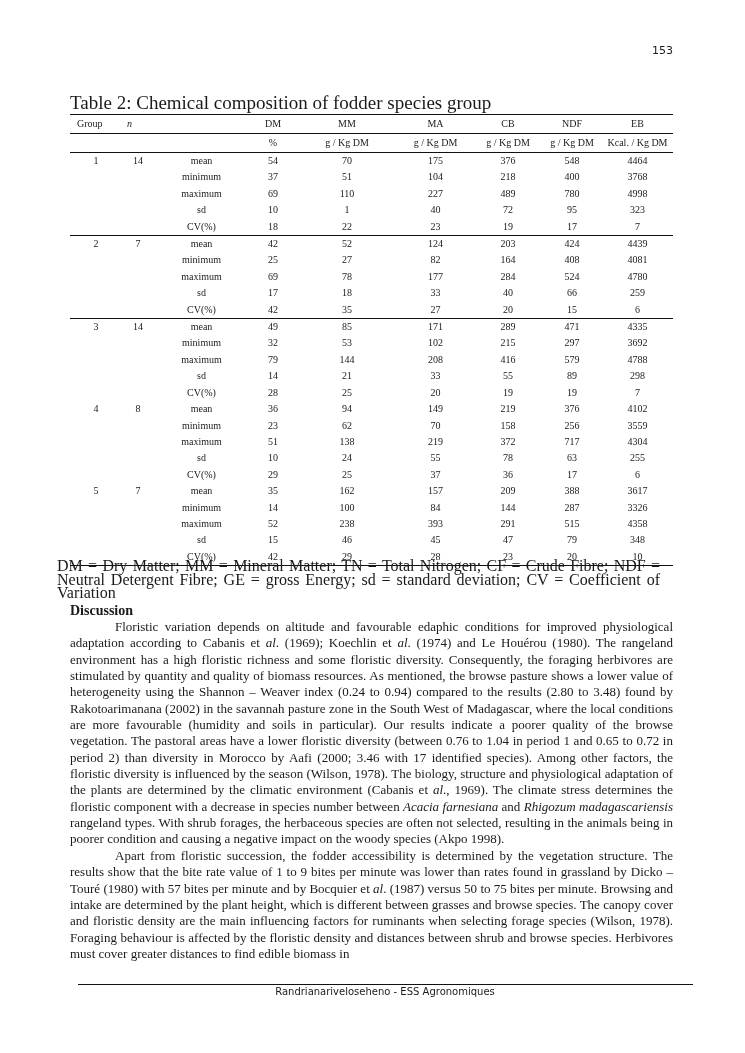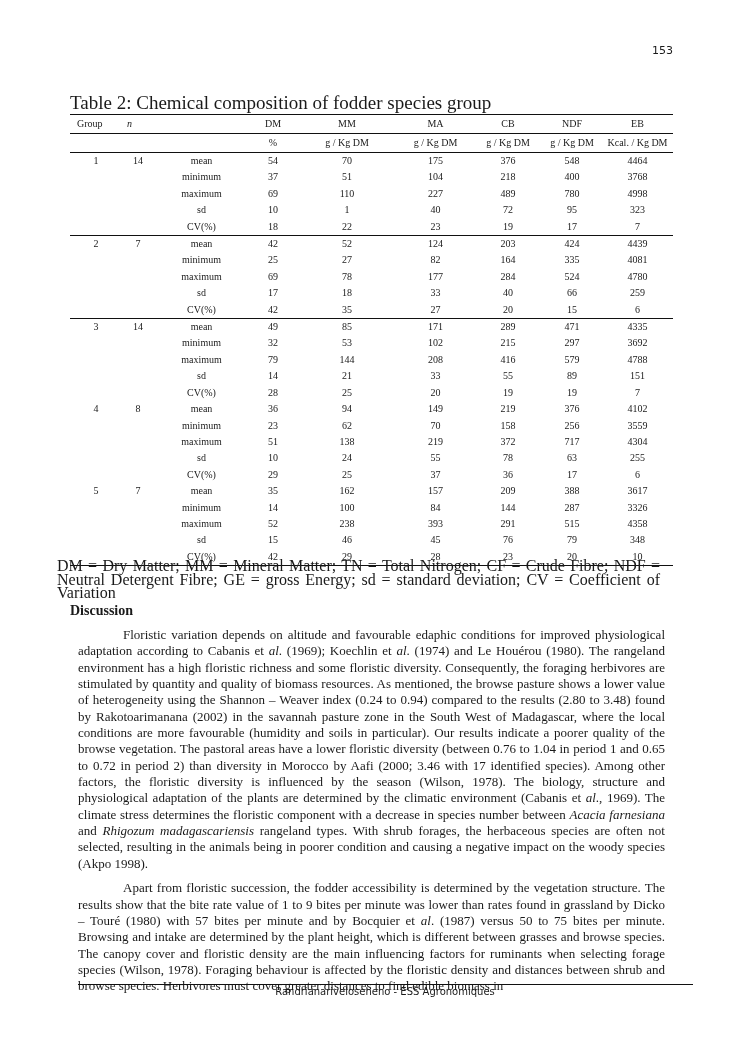--- a/index.html
+++ b/index.html
@@ -14,21 +14,21 @@
   table.data th.n-h { text-align: left; padding-left: 5px; font-style: italic; }
   table.data tr.sep td { border-top: 1px solid #111; }
   table.data tr.last td { border-bottom: 1px solid #111; }
   col.c-group { width: 52px; } col.c-n { width: 32px; } col.c-stat { width: 95px; }
   col.c-dm { width: 48px; } col.c-mm { width: 100px; } col.c-ma { width: 77px; }
   col.c-cb { width: 68px; } col.c-ndf { width: 60px; } col.c-eb { width: 71px; }
   td.num-n { text-align: left; padding-left: 5px; }
   .footnote { position: absolute; top: 559px; left: 57px; width: 603px; font-size: 16px; line-height: 13.5px; text-align: justify; }
   .heading { position: absolute; top: 603px; left: 70px; font-size: 14px; font-weight: bold; }
   .body-text { position: absolute; top: 619px; left: 70px; width: 603px; font-size: 13px; line-height: 16.35px; text-align: justify; }
-  .body-text p { margin: 8px; text-indent: 45px; }
+  .body-text p { margin: 0; text-indent: 45px; }
   .footer-rule { position: absolute; top: 984px; left: 78px; width: 615px; border-top: 1px solid #111; }
   .footer-text { position: absolute; top: 986px; left: 0; width: 770px; text-align: center; font-family: "DejaVu Sans", sans-serif; font-size: 10px; }
 </style>
 </head>
 <body>
 
 <div class="page-number">153</div>
 
 <div class="caption">Table 2: Chemical composition of fodder species group</div>
 
@@ -136,21 +136,21 @@
         <td>4439</td>
       </tr>
       <tr>
         <td></td>
         <td class="num-n"></td>
         <td>minimum</td>
         <td>25</td>
         <td>27</td>
         <td>82</td>
         <td>164</td>
-        <td>335</td>
+        <td>408</td>
         <td>4081</td>
       </tr>
       <tr>
         <td></td>
         <td class="num-n"></td>
         <td>maximum</td>
         <td>69</td>
         <td>78</td>
         <td>177</td>
         <td>284</td>
@@ -214,21 +214,21 @@
       </tr>
       <tr>
         <td></td>
         <td class="num-n"></td>
         <td>sd</td>
         <td>14</td>
         <td>21</td>
         <td>33</td>
         <td>55</td>
         <td>89</td>
-        <td>151</td>
+        <td>298</td>
       </tr>
       <tr>
         <td></td>
         <td class="num-n"></td>
         <td>CV(%)</td>
         <td>28</td>
         <td>25</td>
         <td>20</td>
         <td>19</td>
         <td>19</td>
@@ -322,21 +322,21 @@
         <td>515</td>
         <td>4358</td>
       </tr>
       <tr>
         <td></td>
         <td class="num-n"></td>
         <td>sd</td>
         <td>15</td>
         <td>46</td>
         <td>45</td>
-        <td>76</td>
+        <td>47</td>
         <td>79</td>
         <td>348</td>
       </tr>
       <tr class="last">
         <td></td>
         <td class="num-n"></td>
         <td>CV(%)</td>
         <td>42</td>
         <td>29</td>
         <td>28</td>

